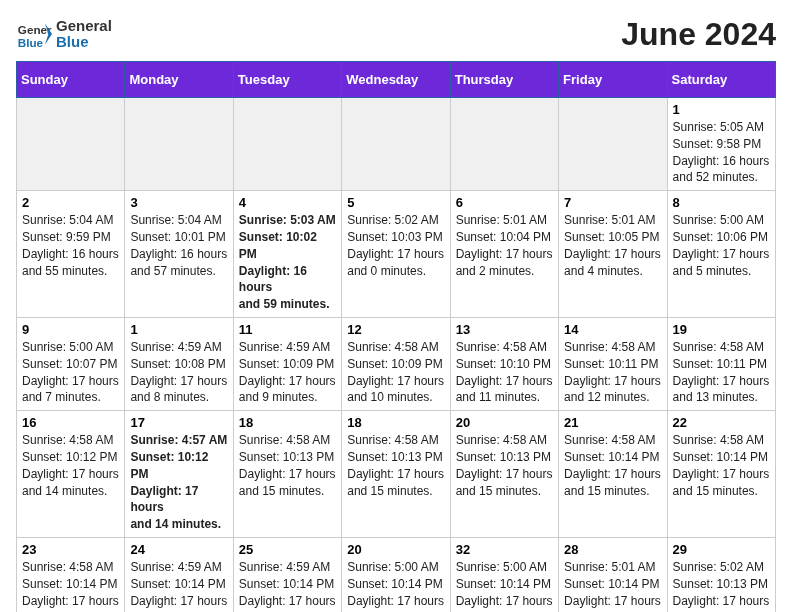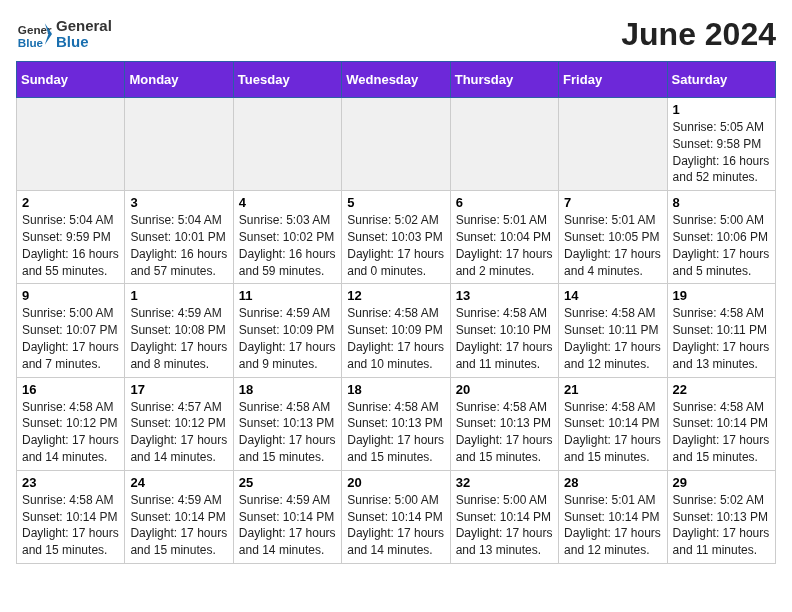--- a/index.html
+++ b/index.html
@@ -137,21 +137,21 @@
         </td>
         <td>
           <span class="day-num">3</span>
           <div class="cell-text" style="white-space: pre-line;">Sunrise: 5:04 AM
 Sunset: 10:01 PM
 Daylight: 16 hours
 and 57 minutes.</div>
         </td>
         <td>
           <span class="day-num">4</span>
-          <div class="cell-text" style="white-space: pre-line;">Sunrise: 5:03 AM
+          <div class="cell-text" style="white-space: pre-line; font-weight: bold;">Sunrise: 5:03 AM
 Sunset: 10:02 PM
 Daylight: 16 hours
 and 59 minutes.</div>
         </td>
         <td>
           <span class="day-num">5</span>
           <div class="cell-text" style="white-space: pre-line;">Sunrise: 5:02 AM
 Sunset: 10:03 PM
 Daylight: 17 hours
 and 0 minutes.</div>
@@ -232,21 +232,21 @@
       <tr>
         <td>
           <span class="day-num">16</span>
           <div class="cell-text" style="white-space: pre-line;">Sunrise: 4:58 AM
 Sunset: 10:12 PM
 Daylight: 17 hours
 and 14 minutes.</div>
         </td>
         <td>
           <span class="day-num">17</span>
-          <div class="cell-text" style="white-space: pre-line;">Sunrise: 4:57 AM
+          <div class="cell-text" style="white-space: pre-line; font-weight: bold;">Sunrise: 4:57 AM
 Sunset: 10:12 PM
 Daylight: 17 hours
 and 14 minutes.</div>
         </td>
         <td>
           <span class="day-num">18</span>
           <div class="cell-text" style="white-space: pre-line;">Sunrise: 4:58 AM
 Sunset: 10:13 PM
 Daylight: 17 hours
 and 15 minutes.</div>

